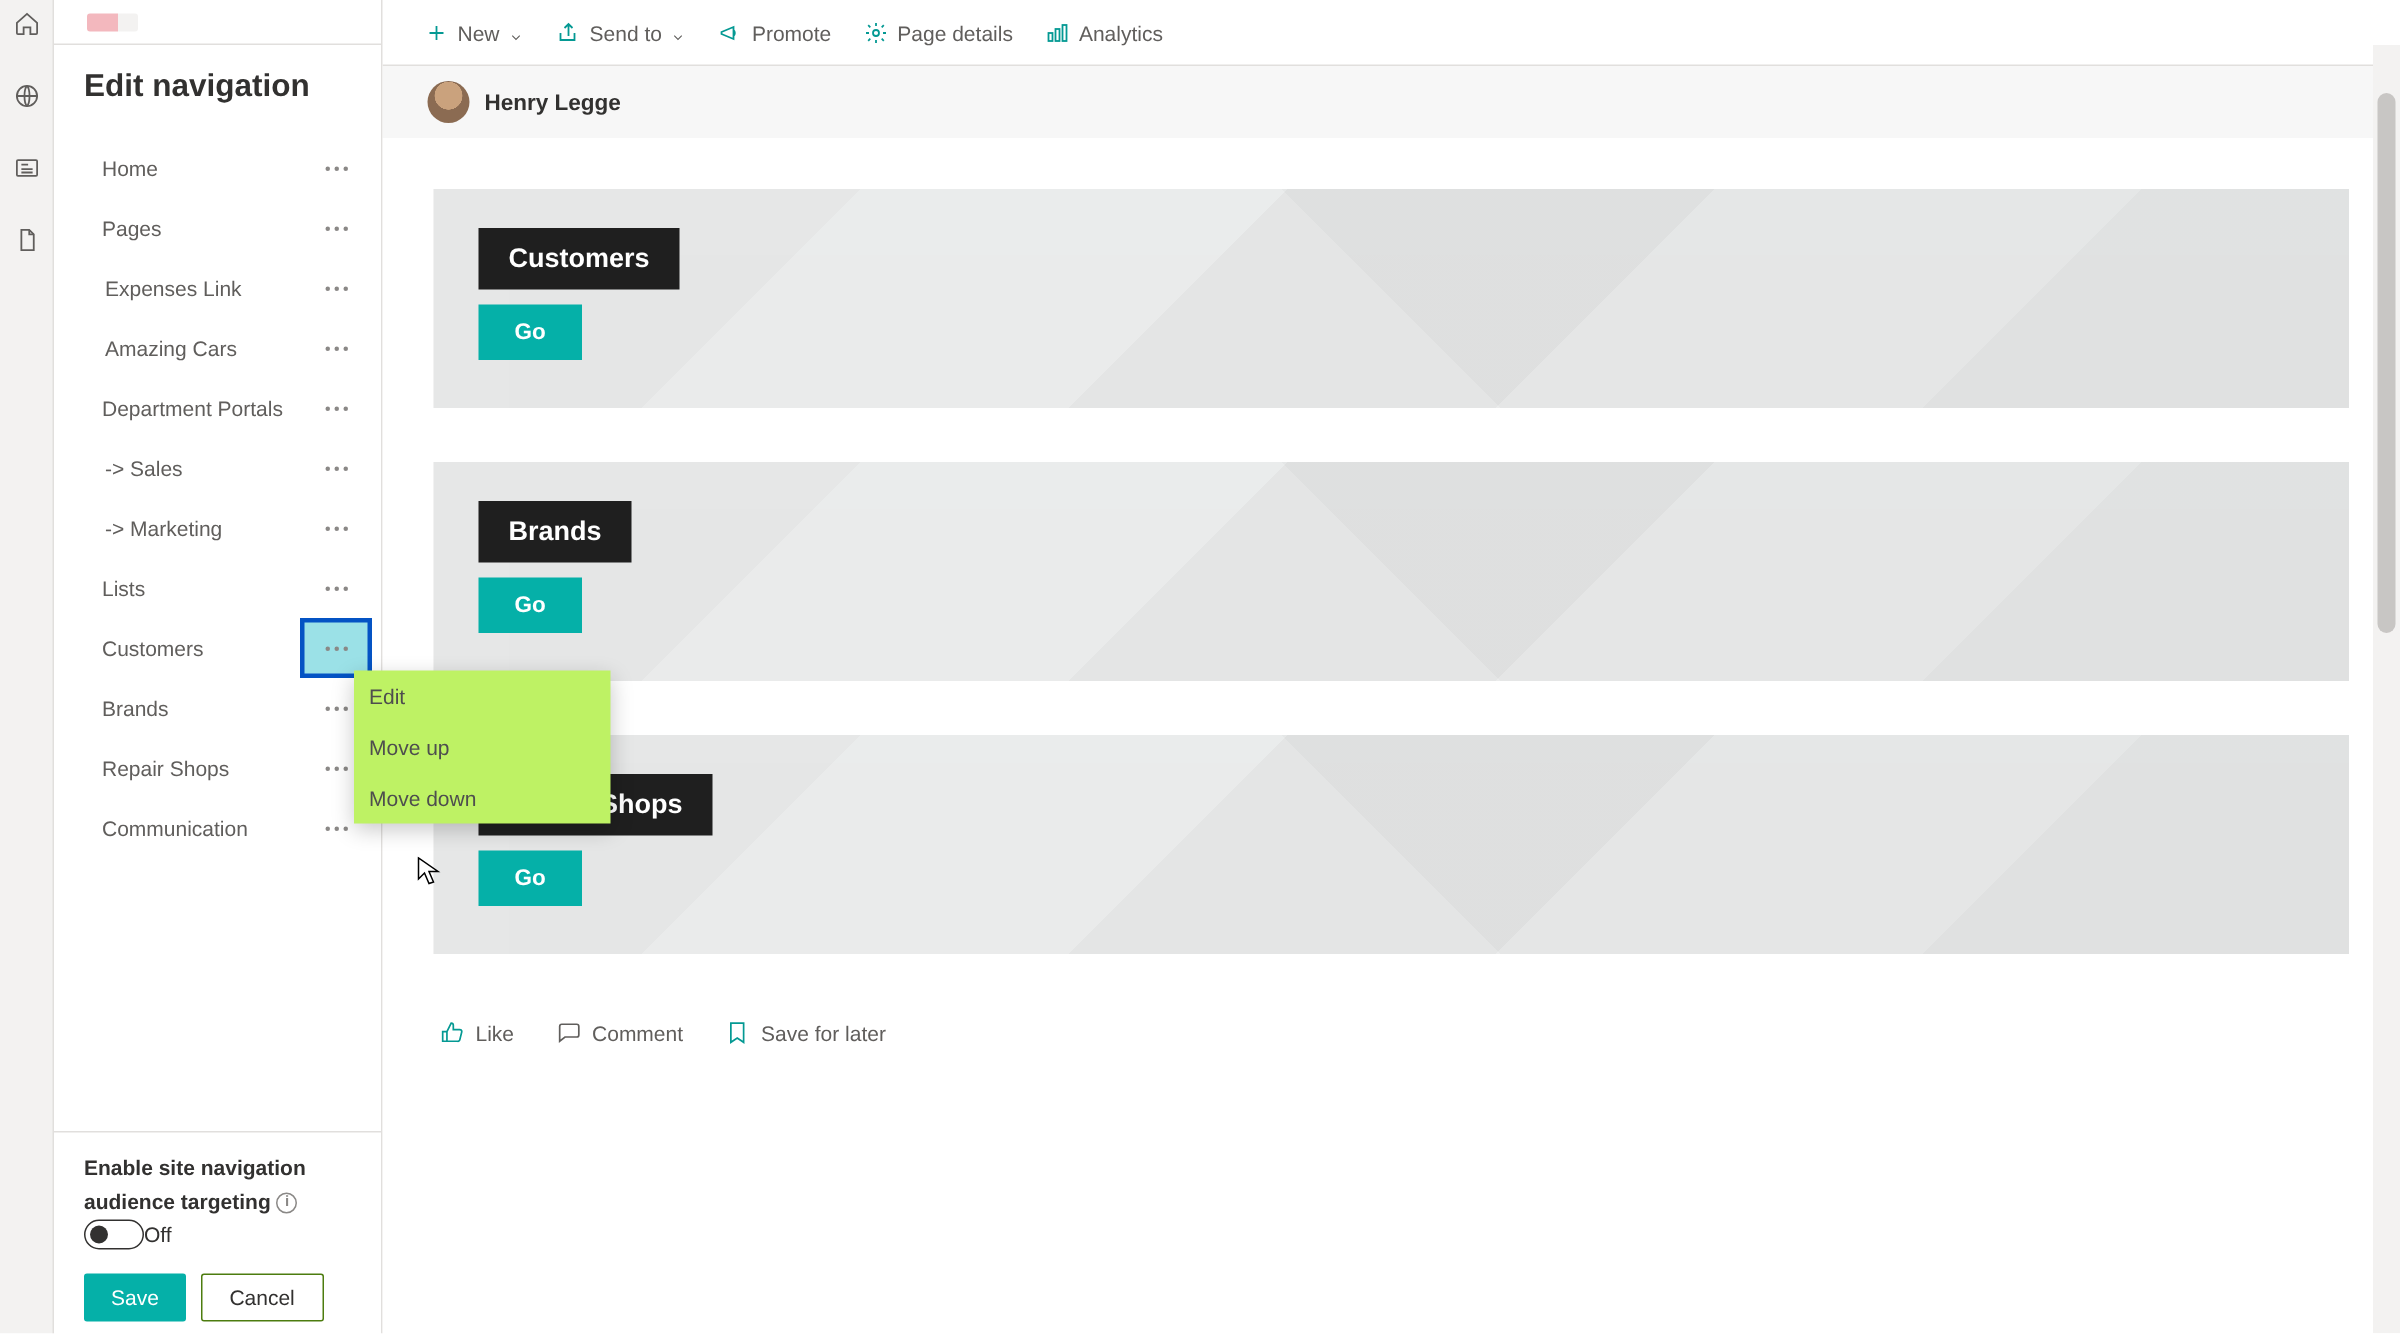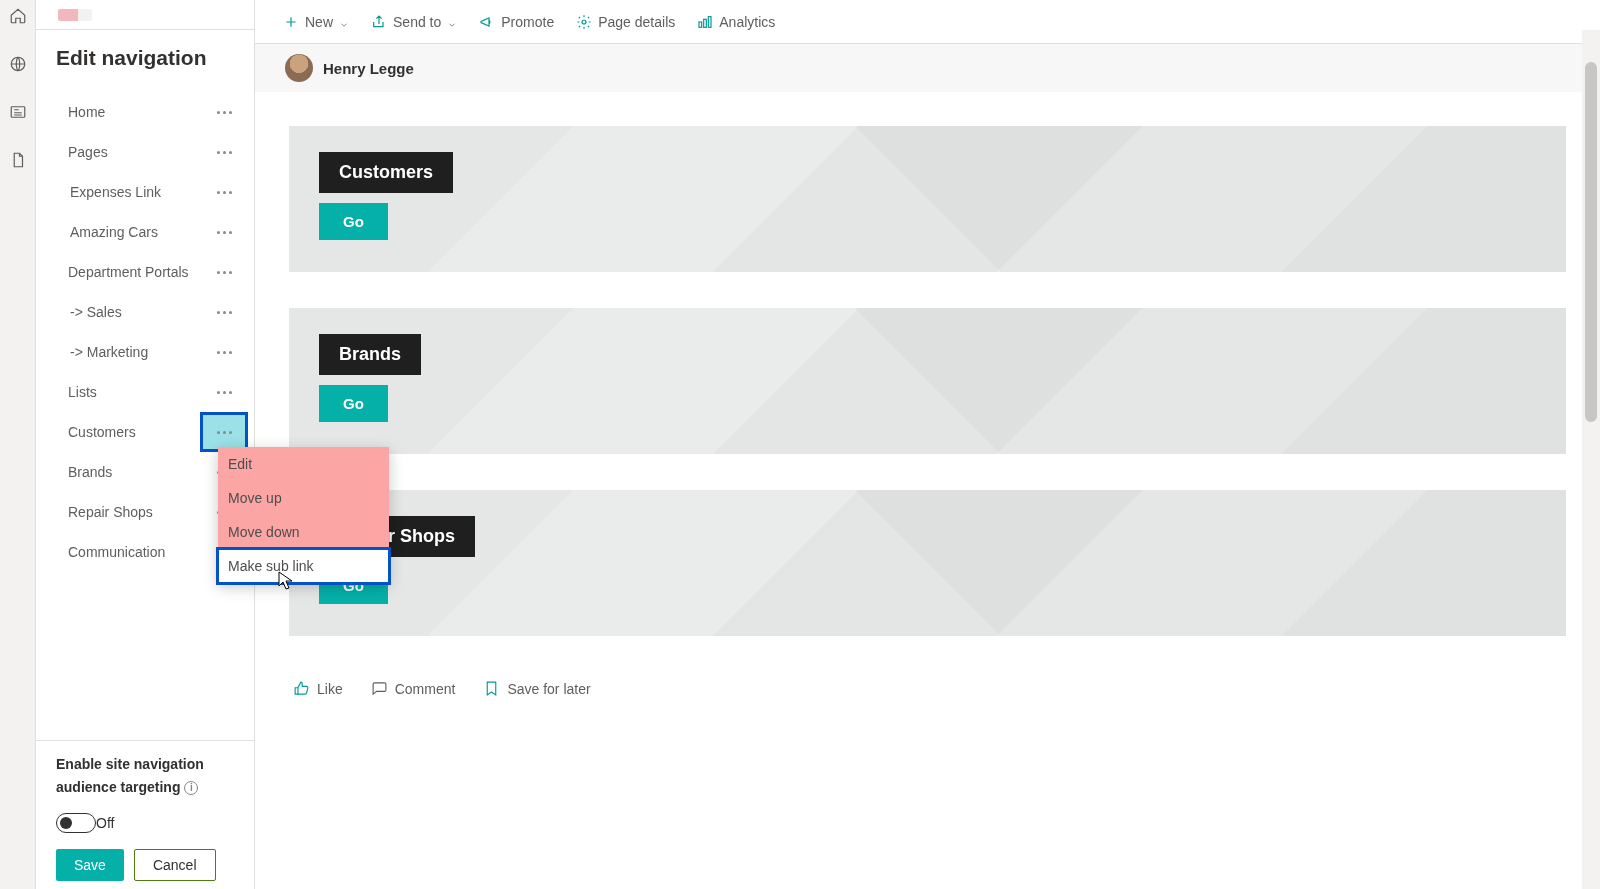--- a/index.html
+++ b/index.html
@@ -20,21 +20,21 @@
   .nav-list { list-style:none; padding: 0 0 12px 0; }
   .nav-item { display:flex; align-items:center; justify-content:space-between; height:40px; padding-left:32px; padding-right:6px; font-size:14px; color:#605e5c; cursor:pointer; position:relative; }
   .nav-item.indent1 { padding-left:34px; }
   .more-btn { width:48px; height:40px; display:flex; align-items:center; justify-content:center; color:#8b898a; border-radius:0; }
   .more-btn.active { background:#9be1e7; outline:3px solid #0453c4; outline-offset:-3px; }
   .dots { display:flex; gap:3px; }
   .dots span { width:3px; height:3px; background:#8a8886; border-radius:50%; display:block; }
 
   
   .side-foot { border-top:1px solid #e1dfdd; padding: 14px 20px 0 20px; font-size:14px; color:#323130; }
-  .audience-label { font-weight:600; font-size:14px; line-height:1.35; margin-bottom:16px; display:flex; flex-wrap:wrap; align-items:center; gap:4px; }
+  .audience-label { font-weight:600; font-size:14px; line-height:1.35; margin-bottom:2px; display:flex; flex-wrap:wrap; align-items:center; gap:4px; }
   .info-icon { width:14px; height:14px; border:1px solid #8a8886; border-radius:50%; display:inline-flex; align-items:center; justify-content:center; font-size:10px; color:#8a8886; }
   .toggle-row { display:flex; align-items:center; gap:0; margin-bottom:16px; }
   .toggle { width:40px; height:20px; border:1px solid #323130; border-radius:10px; position:relative; background:#fff; }
   .toggle .knob { width:12px; height:12px; background:#323130; border-radius:50%; position:absolute; top:3px; left:3px; }
   .btn-row { display:flex; gap:10px; padding-bottom:8px; }
   .btn { height:32px; padding:0 18px; font-size:14px; border-radius:2px; cursor:pointer; display:inline-flex; align-items:center; }
   .btn-primary { background:#05b0a8; color:#fff; border:none; }
   .btn-secondary { background:#fff; border:1px solid #4d7c0f; color:#323130; }
 
   
@@ -59,21 +59,21 @@
   .hero-inner { position:relative; padding:26px 0 0 30px; }
   .hero-title { display:inline-block; background:#1f1f1f; color:#fff; font-weight:700; padding:10px 20px; font-size:18px; margin-bottom:10px; }
   .go-btn { display:inline-flex; background:#05b0a8; color:#fff; font-weight:600; padding:10px 24px; font-size:15px; }
 
   .reactions { display:flex; gap:28px; padding:8px 4px 24px 4px; font-size:14px; color:#605e5c; }
   .react { display:flex; align-items:center; gap:7px; cursor:pointer; }
   .react svg { width:17px; height:17px; stroke:#049993; fill:none; stroke-width:1.6; }
   .react.gray svg { stroke:#605e5c; }
 
   
-  .ctx-menu { position:absolute; left:218px; top:447px; width:171px; background:#fca5a5; box-shadow:0 4px 14px rgba(0,0,0,.22); z-index:50; }
+  .ctx-menu { position:absolute; left:236px; top:447px; width:171px; background:#bef264; box-shadow:0 4px 14px rgba(0,0,0,.22); z-index:50; }
   .ctx-item { height:34px; display:flex; align-items:center; padding:0 10px; font-size:14px; color:#4e4e4e; cursor:pointer; }
   .ctx-item.highlight { outline:3px solid #0453c4; outline-offset:-1px; background:#fff; }
 
   
   .cursor { position:absolute; left:278px; top:571px; width:16px; height:20px; z-index:60; pointer-events:none; }
   .cursor svg { stroke:#000; fill:#fff; stroke-width:1; }
 
   
   .main-scroll { position:absolute; right:0; top:30px; width:18px; bottom:0; background:#f3f2f1; }
   .main-scroll .thumb { position:absolute; left:3px; right:3px; top:32px; height:360px; background:#c8c6c4; border-radius:6px; }
@@ -354,21 +354,20 @@
 
     <div class="main-scroll">
         <div class="thumb"></div>
       </div>
   </div>
 
   <div class="ctx-menu" id="ctx-menu">
       <div class="ctx-item">Edit</div>
       <div class="ctx-item">Move up</div>
       <div class="ctx-item">Move down</div>
-      <div class="ctx-item highlight">Make sub link</div>
     </div>
 
   <div class="cursor">
     <svg viewBox="0 0 16 20">
         <path d="M1 1l0 14 4-4 3 7 3-1-3-7 6 0z"></path>
       </svg>
   </div>
 
 </div>
 

